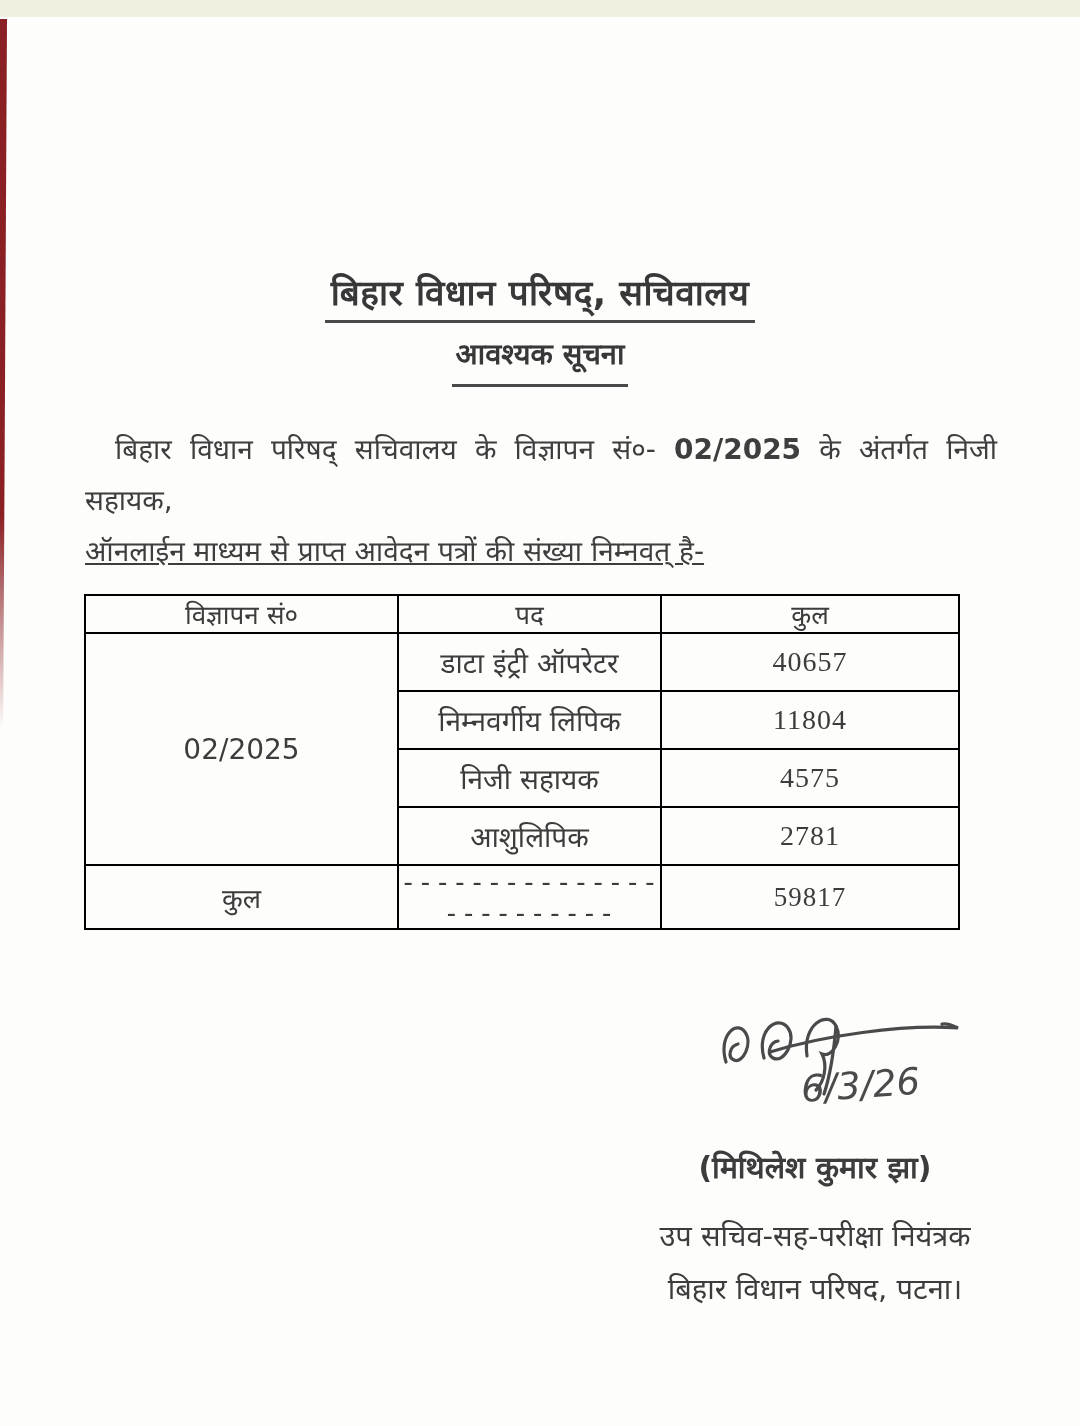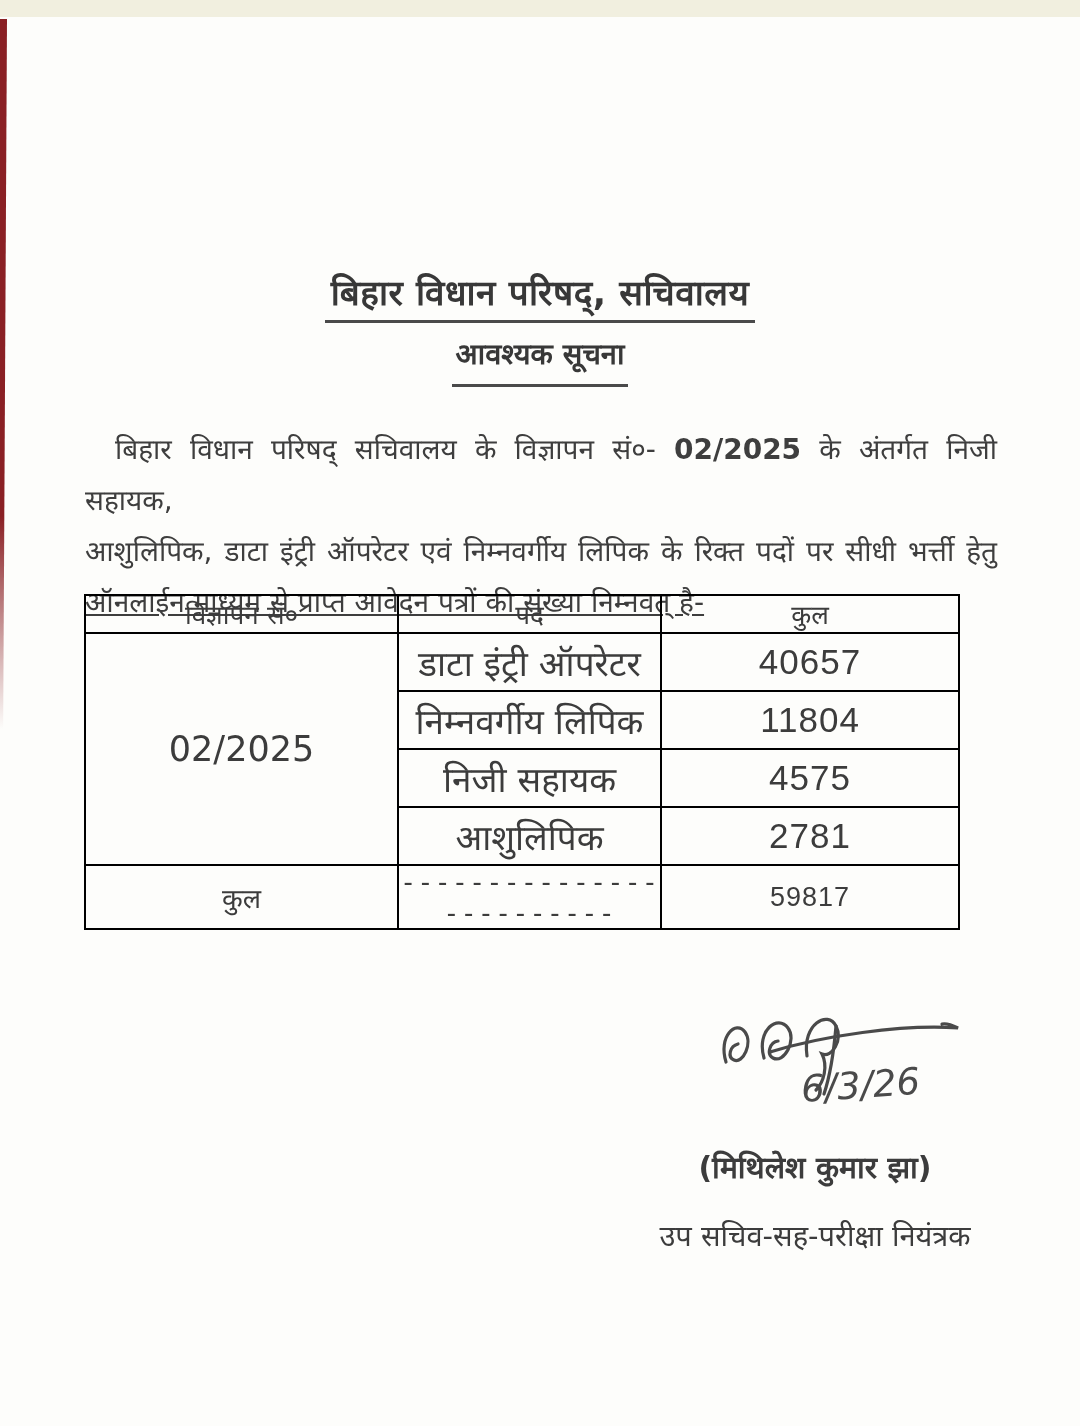--- a/index.html
+++ b/index.html
@@ -39,28 +39,28 @@
   table.apps{
     position:absolute;top:594px;left:84px;width:874px;
     border-collapse:collapse;table-layout:fixed;
   }
   table.apps td,table.apps th{
     border:2px solid #000000;padding:0;text-align:center;vertical-align:middle;
     color:#3c3c3c;font-weight:400;
   }
   col.c1{width:313px;}col.c2{width:263px;}col.c3{width:298px;}
   tr.hdr td{height:34px;font-size:26px;}
-  tr.datarow td{height:56px;font-size:35px;margin-top:29px;}
+  tr.datarow td{height:56px;font-size:28px;margin-top:29px;}
   tr.totalrow td{height:54px;font-size:27px;}
   td.advno{
     vertical-align:top;padding-top:4px;font-weight:700;font-size:30px;
     font-family:"DejaVu Sans",sans-serif;color:#3a3a3a;
   }
   td.num{
-    font-family:Liberation Sans, sans-serif;font-size:36px;color:#3a3a3a;
+    font-family:Liberation Serif, serif;font-size:36px;color:#3a3a3a;
     letter-spacing:1px;
   }
   td.dashes{
     font-family:"DejaVu Sans Mono","DejaVu Sans",monospace;font-weight:700;
     font-size:24px;letter-spacing:1px;color:#4a4a4a;
   }
   .signature-svg{position:absolute;left:712px;top:1006px;}
   .sig-block{
     position:absolute;left:615px;top:1146px;width:400px;text-align:center;
     color:#3c3c3c;
@@ -78,21 +78,20 @@
 <div class="title-wrap">
   <span class="doc-title">बिहार विधान परिषद्, सचिवालय</span>
 </div>
 
 <div class="subtitle-wrap">
   <span class="doc-subtitle">आवश्यक सूचना</span>
 </div>
 
 <div class="paragraph">
   <div class="p-line first"><span>बिहार विधान परिषद् सचिवालय के विज्ञापन सं०- </span><b>02/2025</b><span> के अंतर्गत निजी सहायक,</span></div>
-  <div class="p-line">आशुलिपिक, डाटा इंट्री ऑपरेटर एवं निम्नवर्गीय लिपिक के रिक्त पदों पर सीधी भर्त्ती हेतु</div>
   <div class="p-line last">ऑनलाईन माध्यम से प्राप्त आवेदन पत्रों की संख्या निम्नवत् है-</div>
 </div>
 
 <table class="apps">
   <colgroup>
       <col class="c1">
       <col class="c2">
       <col class="c3">
     </colgroup>
   <tbody>
@@ -133,13 +132,14 @@
     <path d="M95,50 C90,18 116,4 124,20 C131,34 120,52 110,48 C116,60 112,76 104,84"></path>
     <path d="M124,20 C122,44 118,70 112,88"></path>
     <path d="M58,46 C110,30 190,18 246,22 C238,18 234,17 230,18"></path>
   </g>
   <text x="90" y="96" font-family="DejaVu Sans, sans-serif" font-style="italic" font-size="37" fill="#4a4a4a" transform="rotate(-4 90 96)">6/3/26</text>
 </svg>
 
 <div class="sig-block">
   <div class="sig-name">(मिथिलेश कुमार झा)</div>
   <div class="sig-desig">उप सचिव-सह-परीक्षा नियंत्रक</div>
+  <div class="sig-office">बिहार विधान परिषद, पटना।</div>
 </div>
 
 </body></html>

